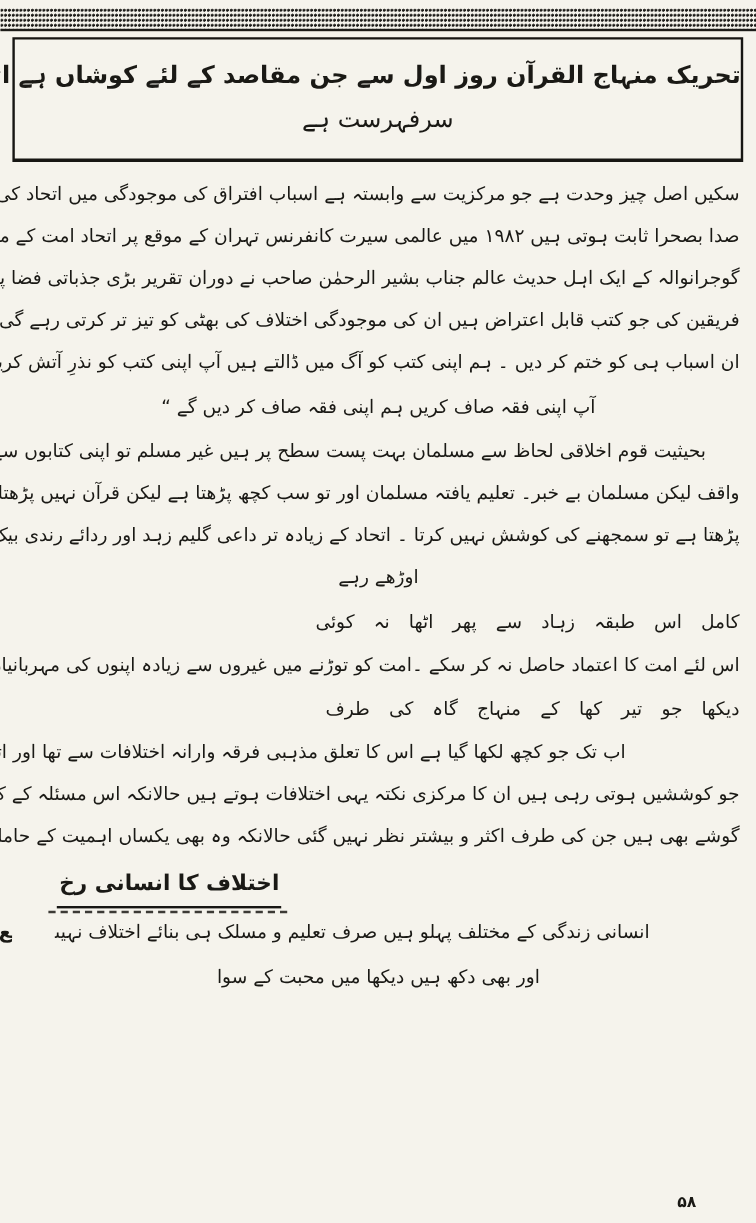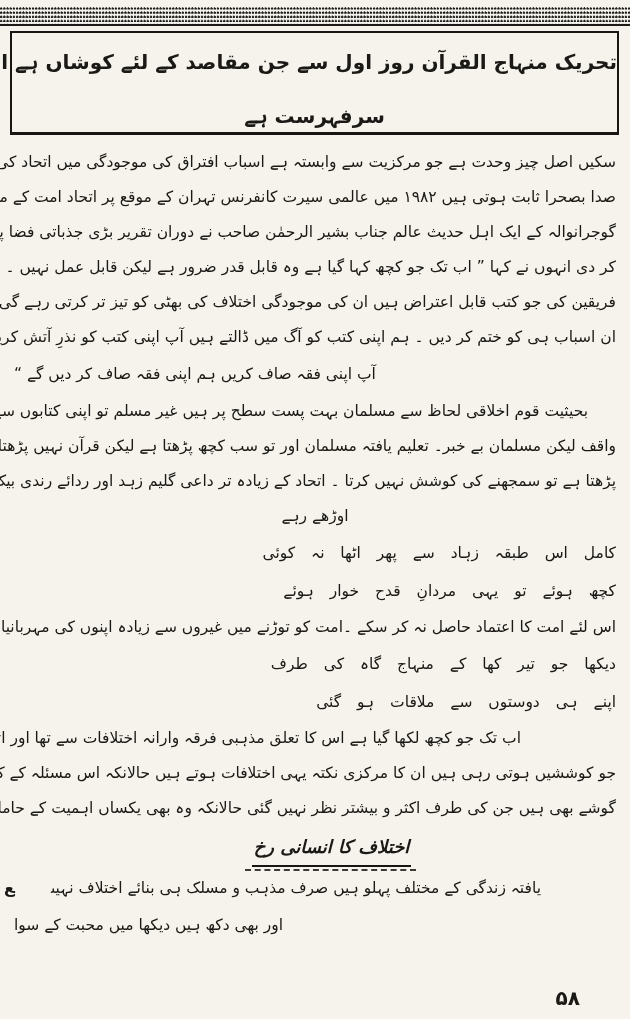--- a/index.html
+++ b/index.html
@@ -23,90 +23,87 @@
 
   
   .masthead {
     position: absolute; top: 31px; left: 10px; right: 11px; height: 104px;
     box-sizing: border-box;
     border: 2.5px solid #171613;
     border-bottom-width: 3.5px;
     text-align: center;
   }
   .masthead .l1 { margin-top: 17px; font-size: 20px; font-weight: bold; white-space: nowrap; }
-  .masthead .l2 { margin-top: 30px; font-size: 20px; font-weight: bold; }
+  .masthead .l2 { margin-top: 13px; font-size: 20px; font-weight: normal; }
 
   .content {
     position: absolute; top: 145px; right: 14px; left: 14px;
     font-size: 15.5px; font-weight: 500;
   }
   .row  { height: 35px; line-height: 35px; white-space: nowrap; }
   .j    { text-align: justify; text-align-last: justify; -moz-text-align-last: justify; }
-  .c    { text-align: left; }
+  .c    { text-align: center; }
   .r    { text-align: center; }
   .v    { text-align: right; word-spacing: 11px; height: 38px; line-height: 38px; }
   .tall { height: 39px; line-height: 39px; }
   .ind1 { padding-right: 28px; }
   .ind2 { padding-right: 95px; }
 
-  .heading-row { height: 44px; line-height: 44px; text-align: center; padding-left: 0; white-space: nowrap; font-style: italic; }
+  .heading-row { height: 44px; line-height: 44px; text-align: left; padding-left: 0; white-space: nowrap; }
   .section-heading {
     display: inline-block;
     margin-left: 33px;
     font-weight: bold; font-size: 18px;
     border-bottom: 2px solid #171613;
     padding: 0 2px 3px 2px;
     position: relative;
     line-height: 30px;
   }
   .section-heading::after {
     content: ""; position: absolute; right: -5px; left: -7px; bottom: -6px;
     border-bottom: 2.5px dashed #3c3a35;
   }
 
   .row20 { text-align: right; padding-right: 75px; height: 36px; line-height: 36px; white-space: nowrap; }
   .verse-marker { margin-right: 36px; font-size: 16px; font-weight: bold; }
 
   .page-number {
     position: absolute; right: 50px; bottom: 9px;
-    font-size: 20px; font-weight: bold; letter-spacing: 2px;
+    font-size: 13px; font-weight: bold; letter-spacing: 2px;
   }
 </style>
 </head>
 <body>
 
 <div class="halftone"></div>
 
 <div class="masthead">
   <div class="l1">تحریک منہاج القرآن روز اول سے جن مقاصد کے لئے کوشاں ہے اتحاد امت ان میں</div>
   <div class="l2">سرفہرست ہے</div>
 </div>
 
 <div class="content">
   <div class="row j">سکیں اصل چیز وحدت ہے جو مرکزیت سے وابستہ ہے اسباب افتراق کی موجودگی میں اتحاد کی کوششیں</div>
   <div class="row j">صدا بصحرا ثابت ہوتی ہیں ۱۹۸۲ میں عالمی سیرت کانفرنس تہران کے موقع پر اتحاد امت کے موضوع پر</div>
   <div class="row j">گوجرانوالہ کے ایک اہل حدیث عالم جناب بشیر الرحمٰن صاحب نے دوران تقریر بڑی جذباتی فضا پیدا</div>
-  <div class="row j">کر دی انہوں نے کہا ” اب تک جو کچھ کہا گیا ہے وہ قابل قدر ضرور ہے لیکن قابل عمل نہیں ۔</div>
   <div class="row j">فریقین کی جو کتب قابل اعتراض ہیں ان کی موجودگی اختلاف کی بھٹی کو تیز تر کرتی رہے گی کیوں نہ ہم</div>
   <div class="row j">ان اسباب ہی کو ختم کر دیں ۔ ہم اپنی کتب کو آگ میں ڈالتے ہیں آپ اپنی کتب کو نذرِ آتش کریں ۔</div>
   <div class="row c tall">آپ اپنی فقہ صاف کریں ہم اپنی فقہ صاف کر دیں گے “</div>
   <div class="row j ind1">بحیثیت قوم اخلاقی لحاظ سے مسلمان بہت پست سطح پر ہیں غیر مسلم تو اپنی کتابوں سے خوب</div>
   <div class="row j">واقف لیکن مسلمان بے خبر۔ تعلیم یافتہ مسلمان اور تو سب کچھ پڑھتا ہے لیکن قرآن نہیں پڑھتا اگر</div>
   <div class="row j">پڑھتا ہے تو سمجھنے کی کوشش نہیں کرتا ۔ اتحاد کے زیادہ تر داعی گلیم زہد اور ردائے رندی بیک وقت</div>
   <div class="row r">اوڑھے رہے</div>
   <div class="row v">کامل اس طبقہ زہاد سے پھر اٹھا نہ کوئی</div>
-  <div class="row v">کچھ ہوئے تو یہی مردانِ قدح خوار ہوئے</div>
   <div class="row j"><span>اس لئے امت کا اعتماد حاصل نہ کر سکے ۔امت کو توڑنے میں غیروں سے زیادہ اپنوں کی مہربانیاں شامل</span> </div>
   <div class="row v">دیکھا جو تیر کھا کے منہاج گاہ کی طرف</div>
-  <div class="row v">اپنے ہی دوستوں سے ملاقات ہو گئی</div>
   <div class="row j ind2">اب تک جو کچھ لکھا گیا ہے اس کا تعلق مذہبی فرقہ وارانہ اختلافات سے تھا اور اتحاد کی سمت</div>
   <div class="row j">جو کوششیں ہوتی رہی ہیں ان کا مرکزی نکتہ یہی اختلافات ہوتے ہیں حالانکہ اس مسئلہ کے کچھ اور</div>
   <div class="row j">گوشے بھی ہیں جن کی طرف اکثر و بیشتر نظر نہیں گئی حالانکہ وہ بھی یکساں اہمیت کے حامل ہیں</div>
 
   <div class="heading-row">
     <span class="section-heading">اختلاف کا انسانی رخ</span>
   </div>
 
-  <div class="row20"><span>یافتہ زندگی کے مختلف پہلو ہیں صرف مذہب و مسلک ہی بنائے اختلاف نہیں</span><span class="verse-marker">ع</span></div>
+  <div class="row20"><span>انسانی زندگی کے مختلف پہلو ہیں صرف تعلیم و مسلک ہی بنائے اختلاف نہیں</span><span class="verse-marker">ع</span></div>
   <div class="row c tall">اور بھی دکھ ہیں دیکھا میں محبت کے سوا</div>
 </div>
 
 <div class="page-number">۵۸</div>
 
 </body></html>

